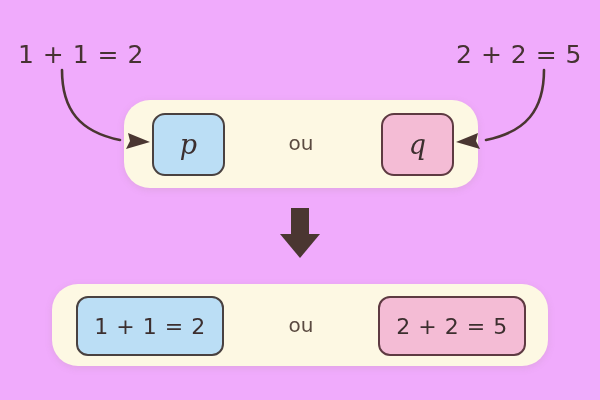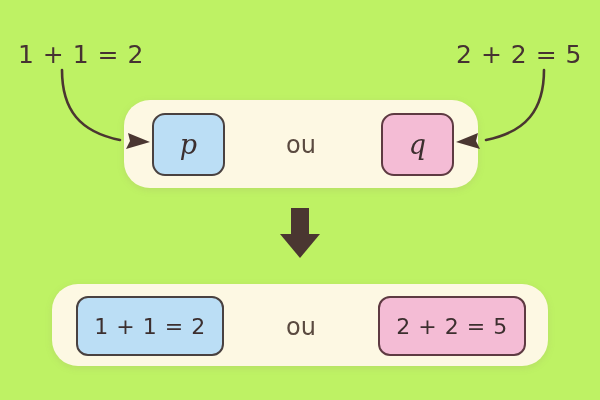--- a/index.html
+++ b/index.html
@@ -10,21 +10,21 @@
   body {
     width: 600px;
     height: 400px;
     font-family: "DejaVu Sans", sans-serif;
     overflow: hidden;
   }
   #stage {
     position: relative;
     width: 600px;
     height: 400px;
-    background: #bef264;
+    background: #f0abfc;
   }
 
   
   .top-label {
     position: absolute;
     font-family: "DejaVu Sans", sans-serif;
     font-size: 25px;
     color: #463232;
     letter-spacing: 0.5px;
     white-space: nowrap;
@@ -92,21 +92,21 @@
     letter-spacing: 0.5px;
     border-radius: 12px;
   }
   #chip-expr-left  { left: 76px;  top: 296px; width: 148px; }
   #chip-expr-right { left: 378px; top: 296px; width: 148px; }
 
   
   .connective {
     position: absolute;
     font-family: "DejaVu Sans", sans-serif;
-    font-size: 24px;
+    font-size: 20px;
     color: #5a4a40;
     text-align: center;
     line-height: 1;
     white-space: nowrap;
   }
   #ou-top    { left: 251px; top: 133px; width: 100px; }
   #ou-bottom { left: 251px; top: 315px; width: 100px; }
 
   
   #arrow-layer {

